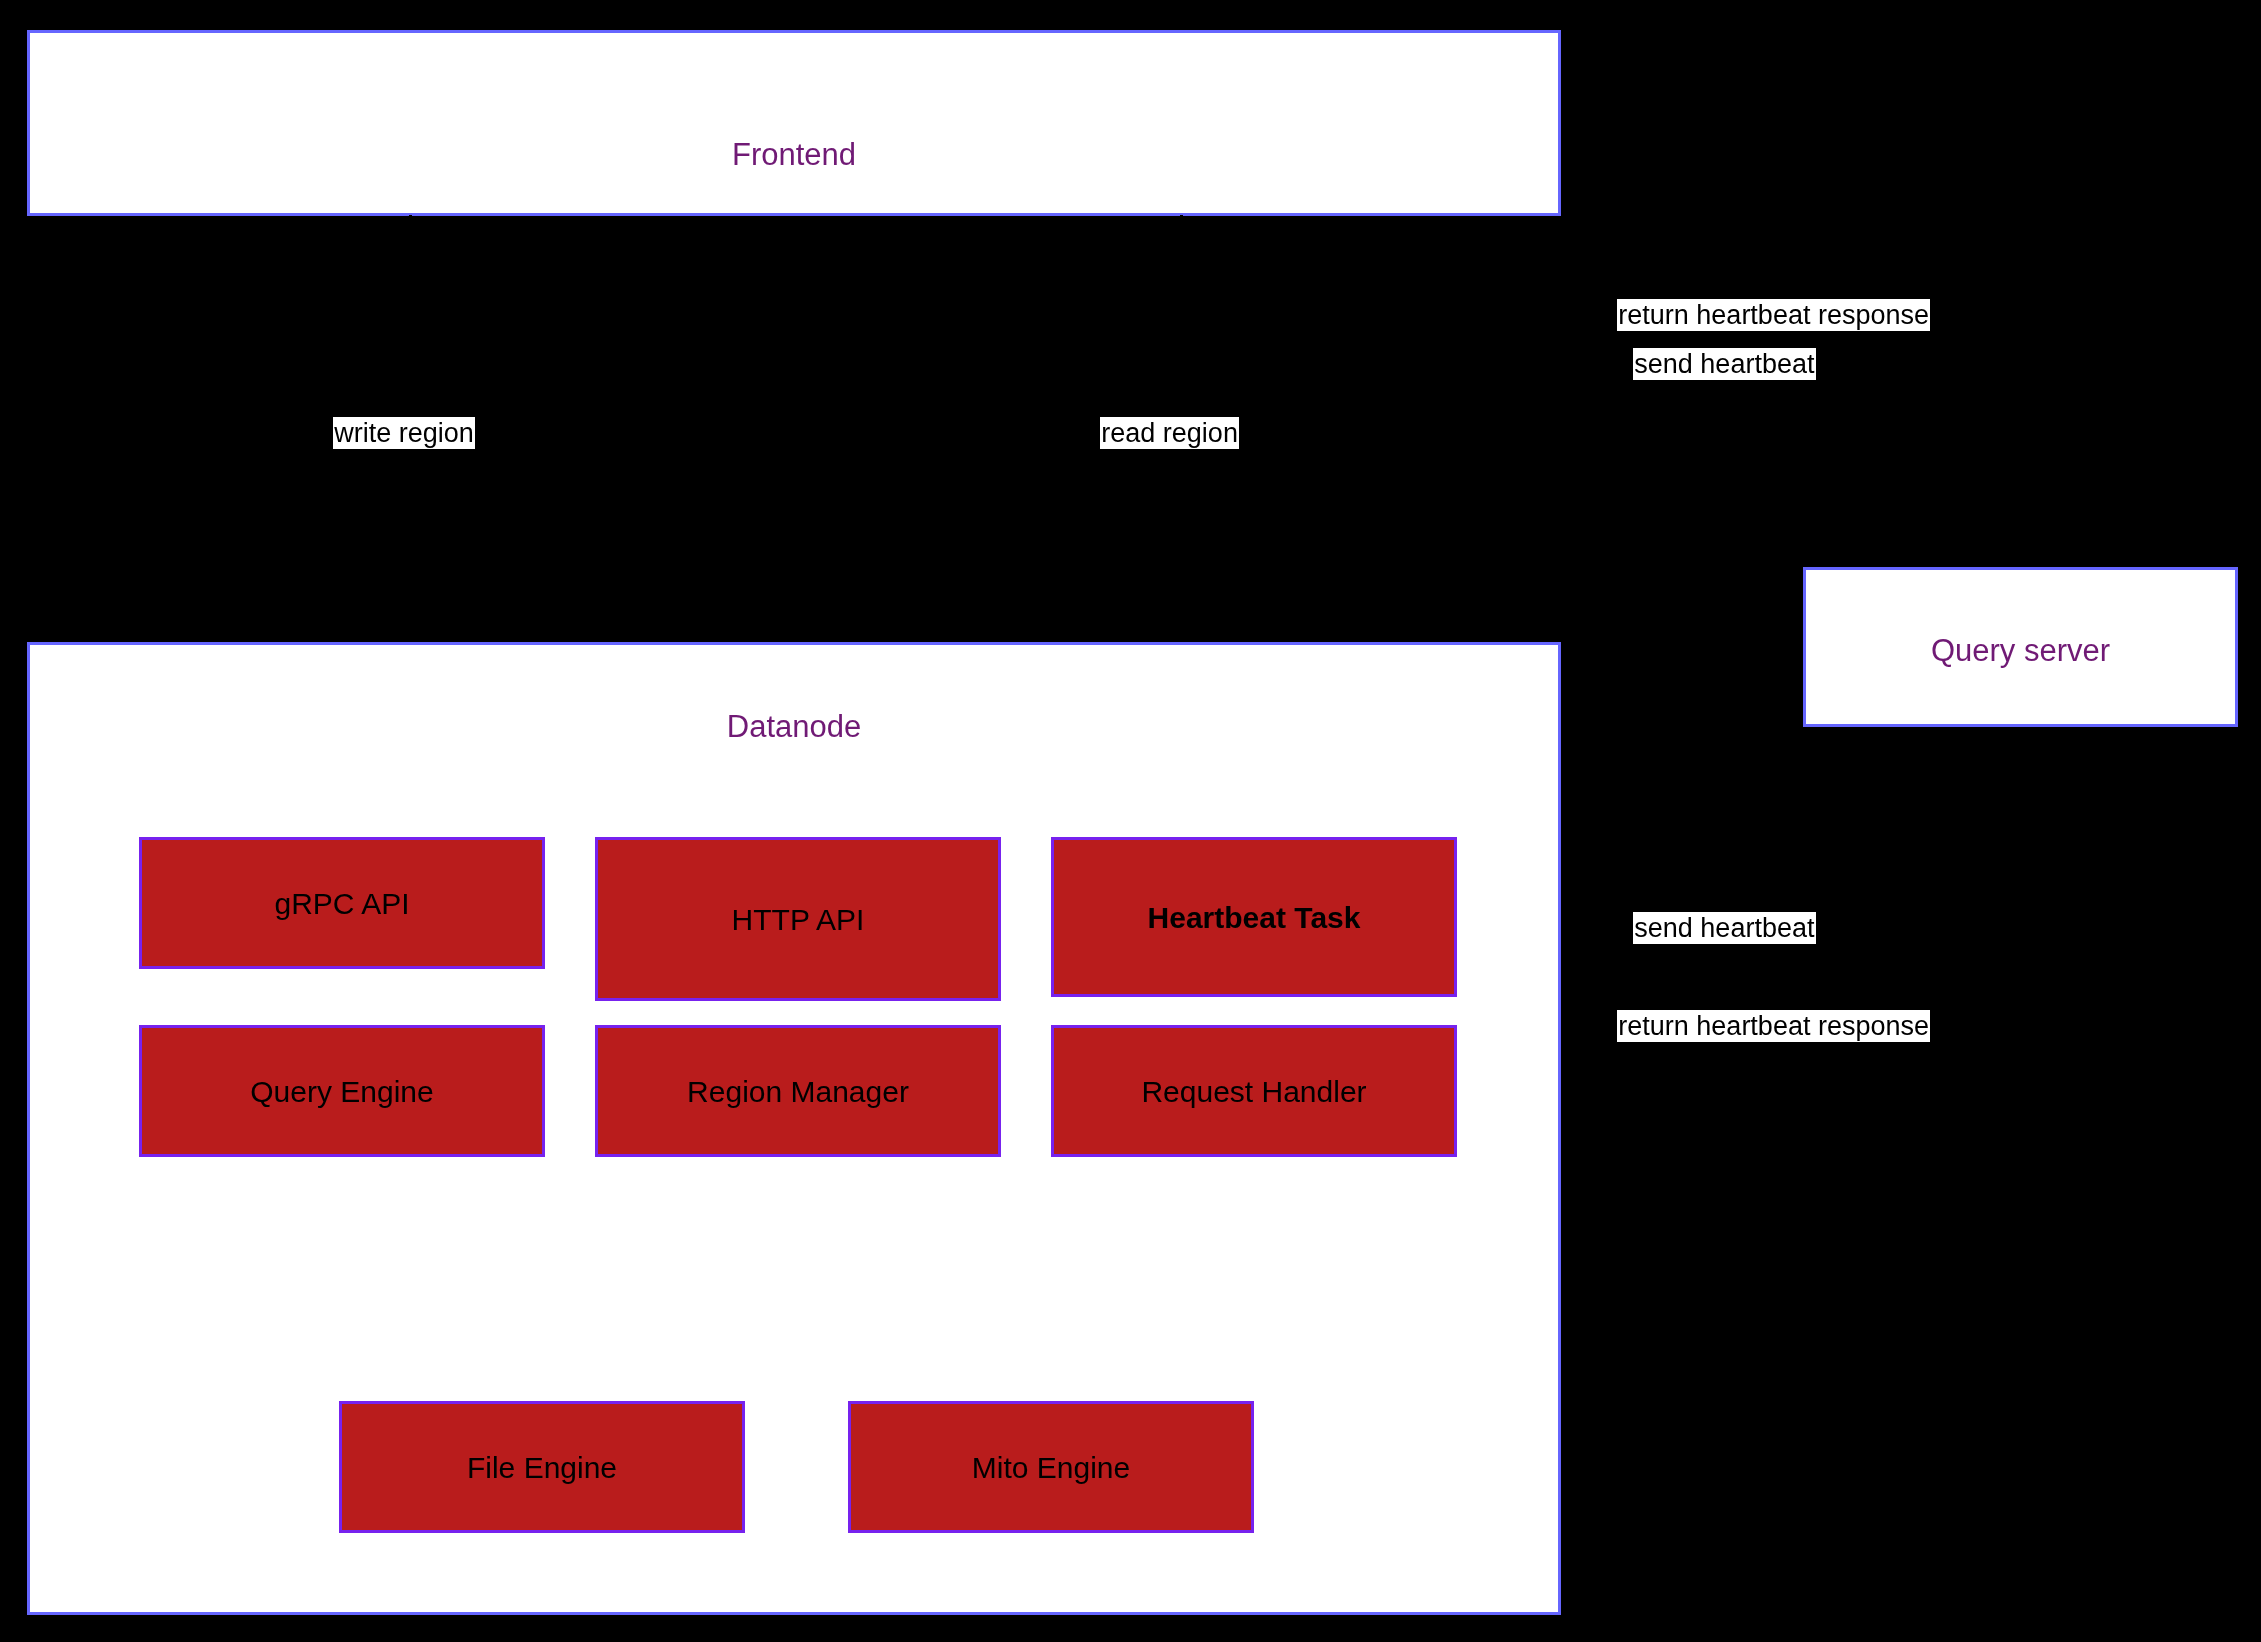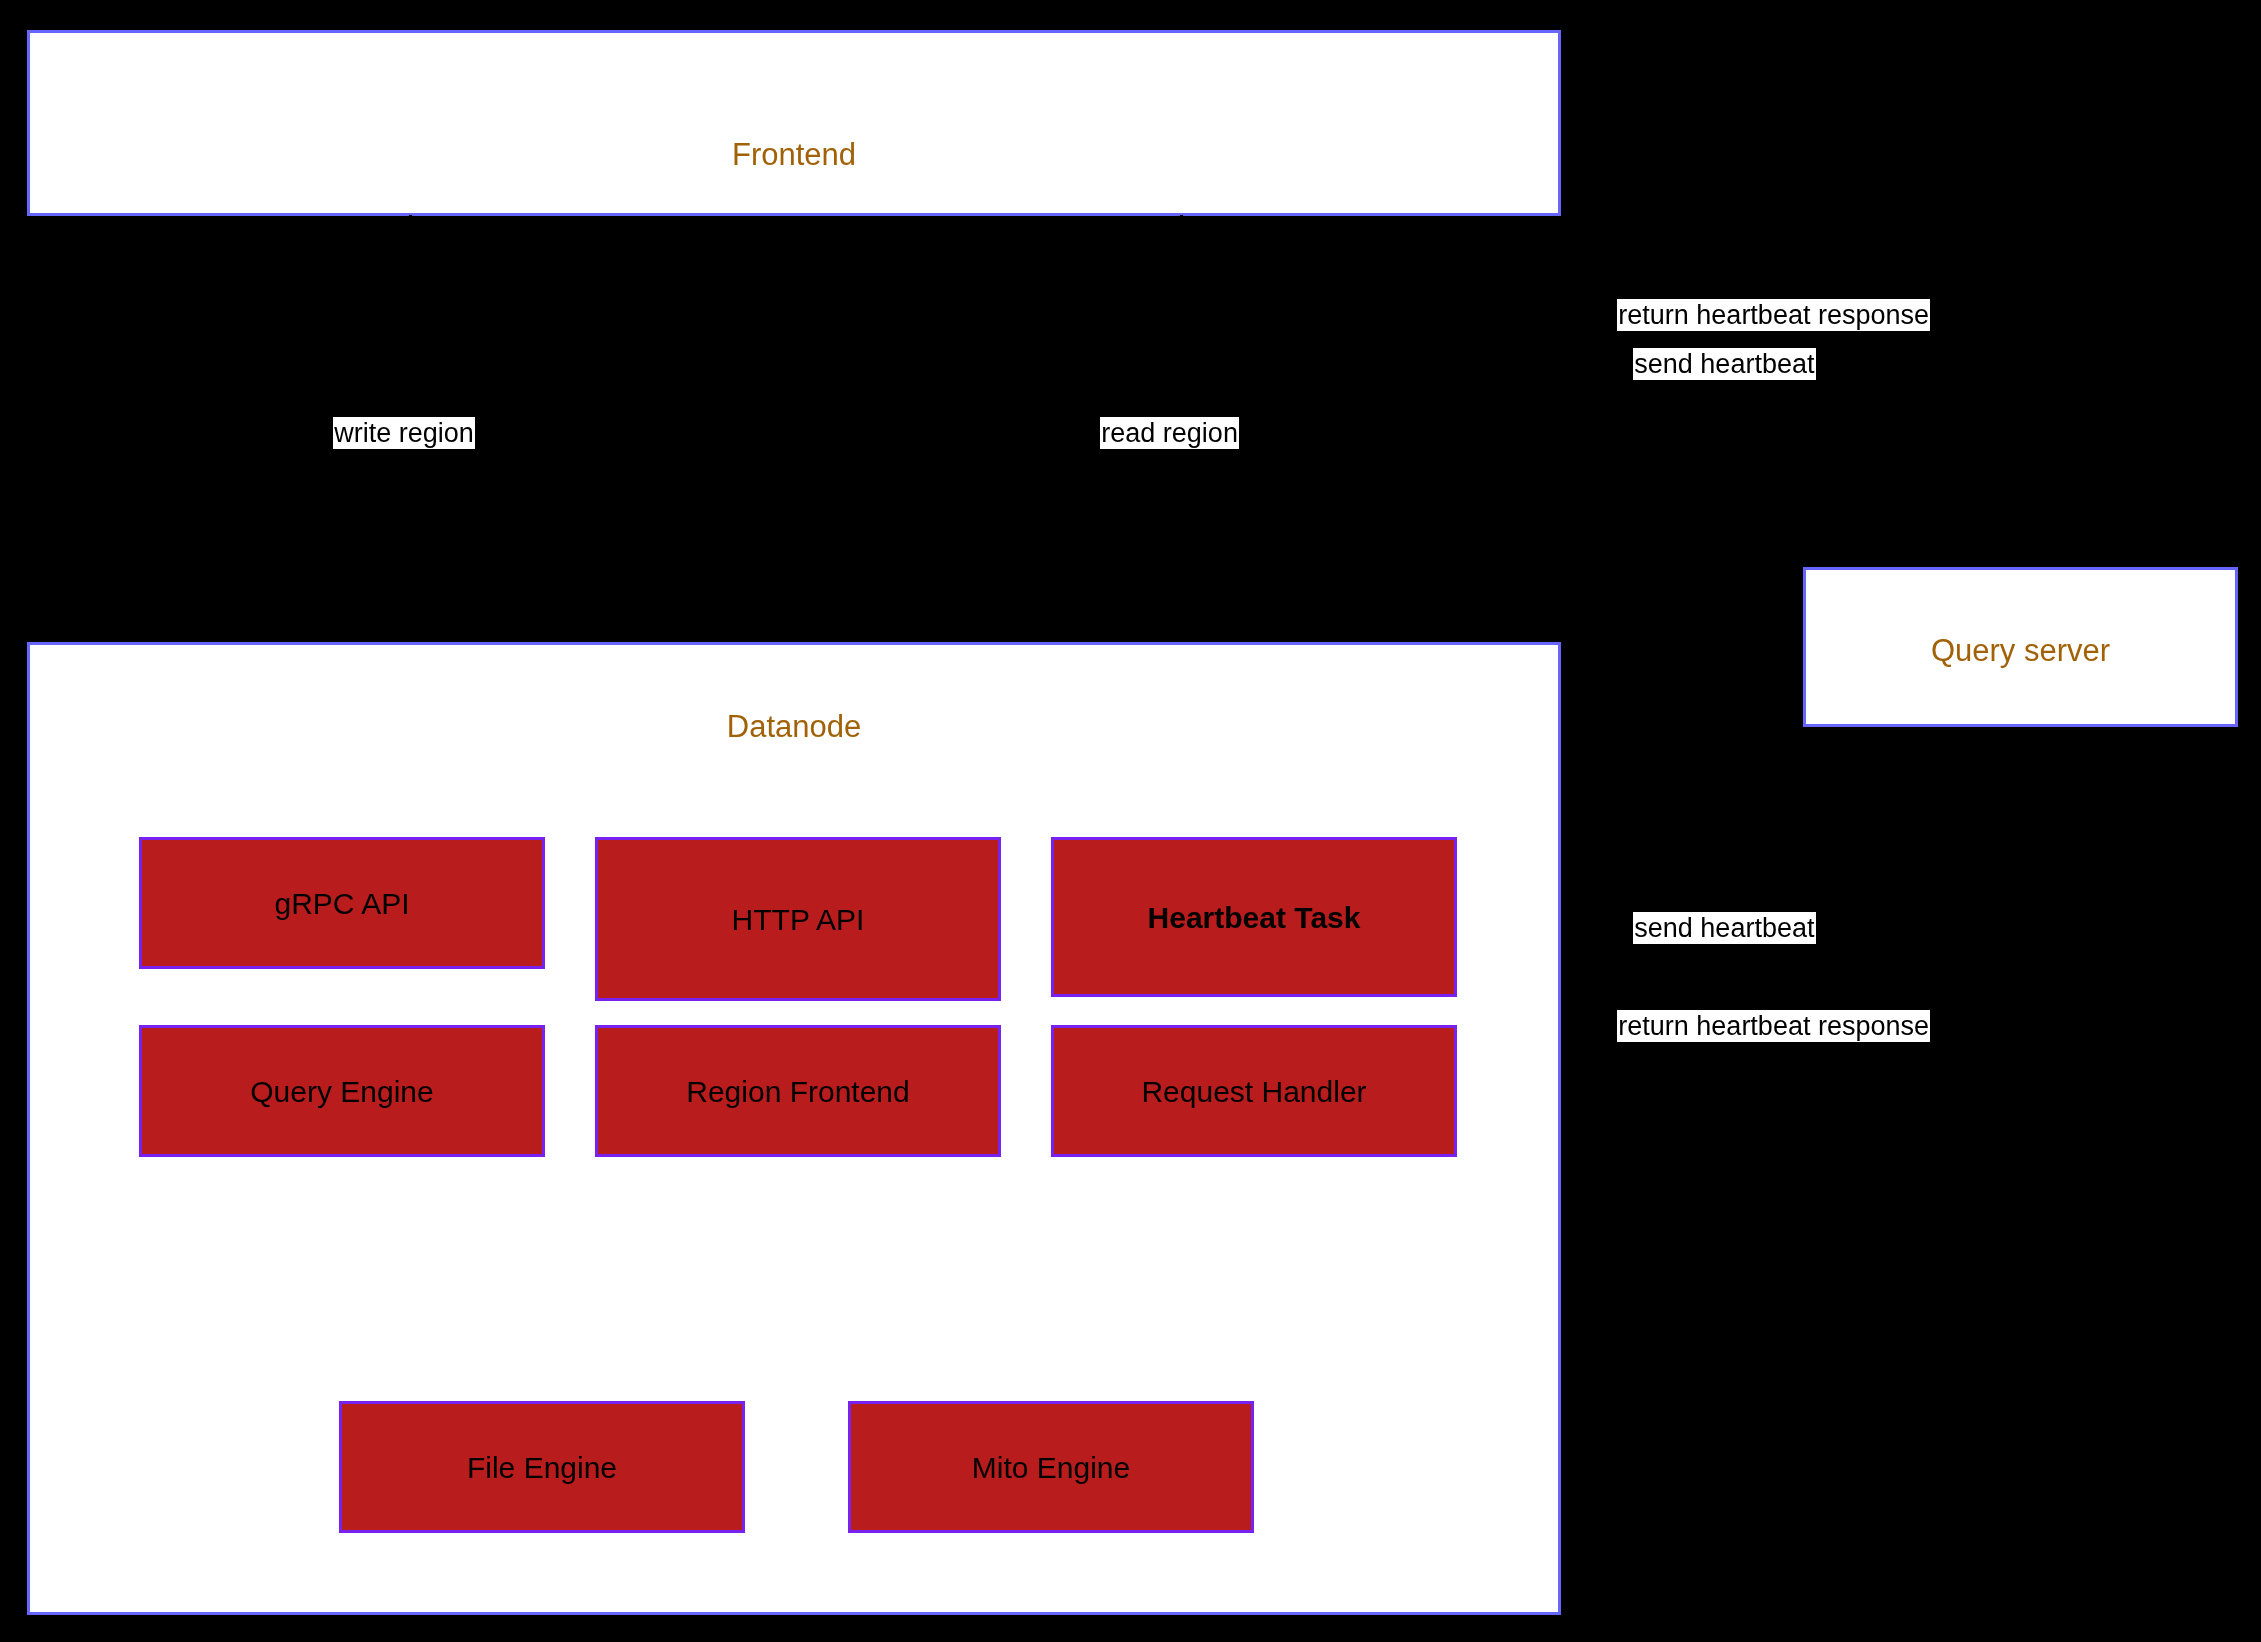--- a/index.html
+++ b/index.html
@@ -19,21 +19,21 @@
     position: absolute;
     background: #ffffff;
     border: 3.4px solid #6666ff;
     box-sizing: border-box;
   }
   .node-label {
     position: absolute;
     left: 0;
     right: 0;
     text-align: center;
-    color: #a16207;
+    color: #701a75;
     font-size: 31px;
     line-height: 1.1;
     white-space: nowrap;
   }
   .subnode {
     position: absolute;
     background: #b91c1c;
     border: 3.4px solid #7722ee;
     box-sizing: border-box;
     display: flex;
@@ -137,21 +137,21 @@
       <span class="subnode-label">HTTP API</span>
     </div>
     <div class="subnode" style="left:1021px; top:192px; width:406px; height:160px;font-weight:bold;">
       <span class="subnode-label">Heartbeat Task</span>
     </div>
 
     <div class="subnode" style="left:109px; top:380px; width:406px; height:132px;">
       <span class="subnode-label">Query Engine</span>
     </div>
     <div class="subnode" style="left:565px; top:380px; width:406px; height:132px;">
-      <span class="subnode-label">Region Frontend</span>
+      <span class="subnode-label">Region Manager</span>
     </div>
     <div class="subnode" style="left:1021px; top:380px; width:406px; height:132px;">
       <span class="subnode-label">Request Handler</span>
     </div>
 
 
     <div class="subnode" style="left:818px; top:756px; width:406px; height:132px;">
       <span class="subnode-label">Mito Engine</span>
     </div>
     <div class="subnode" style="left:309px; top:756px; width:406px; height:132px;">

